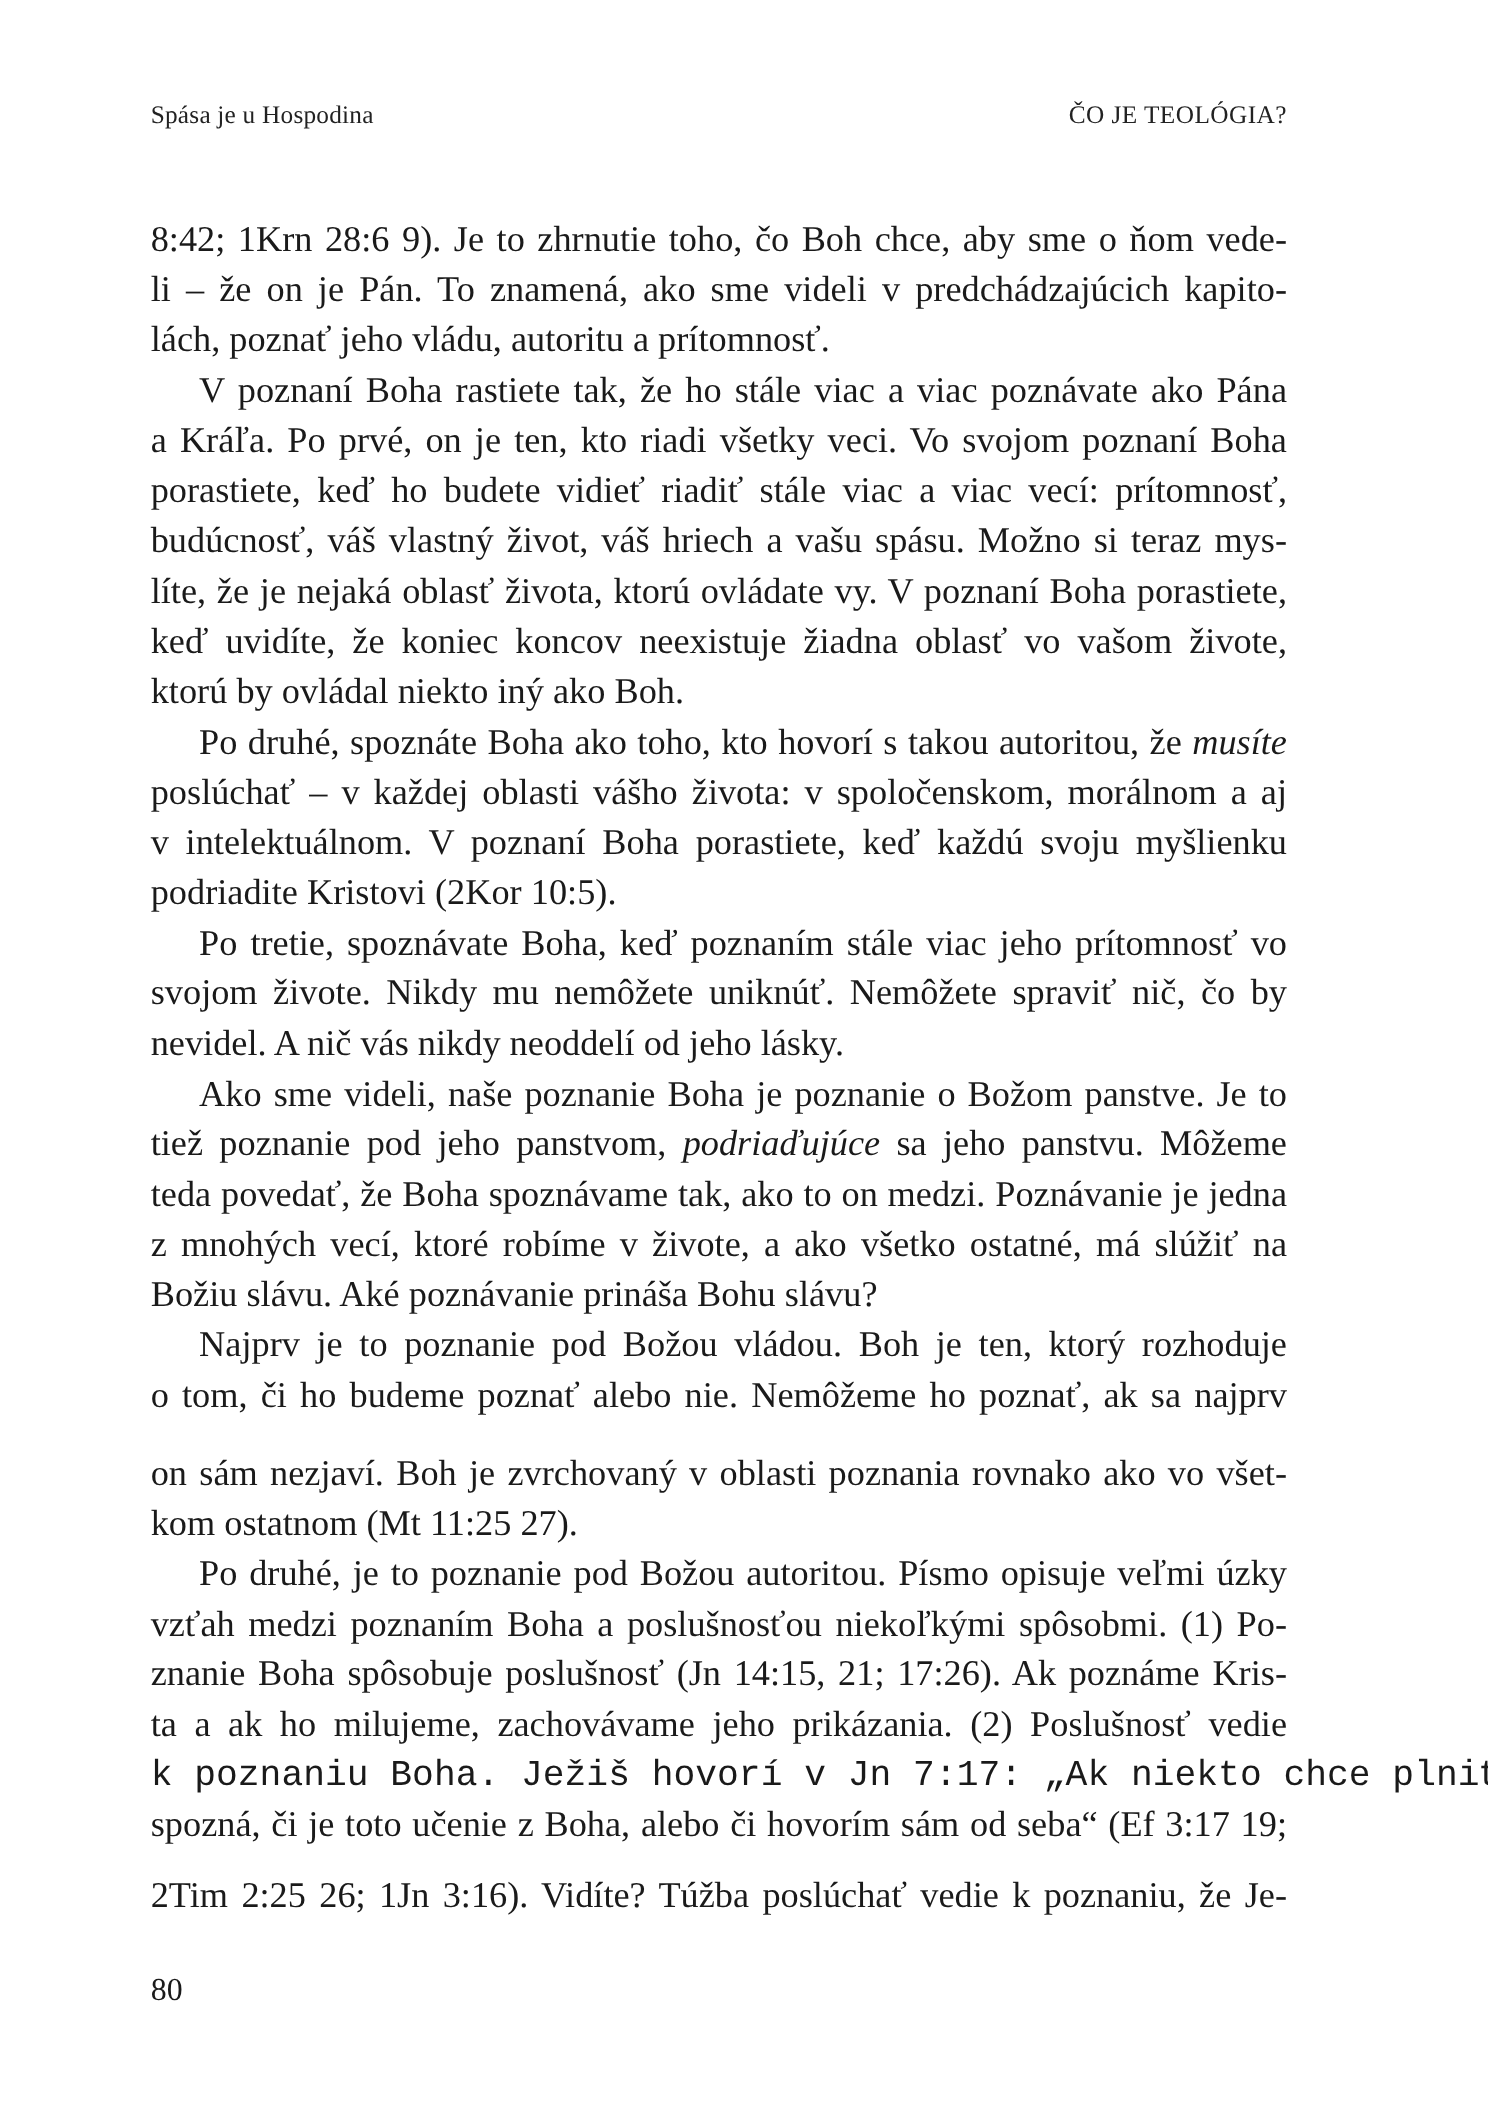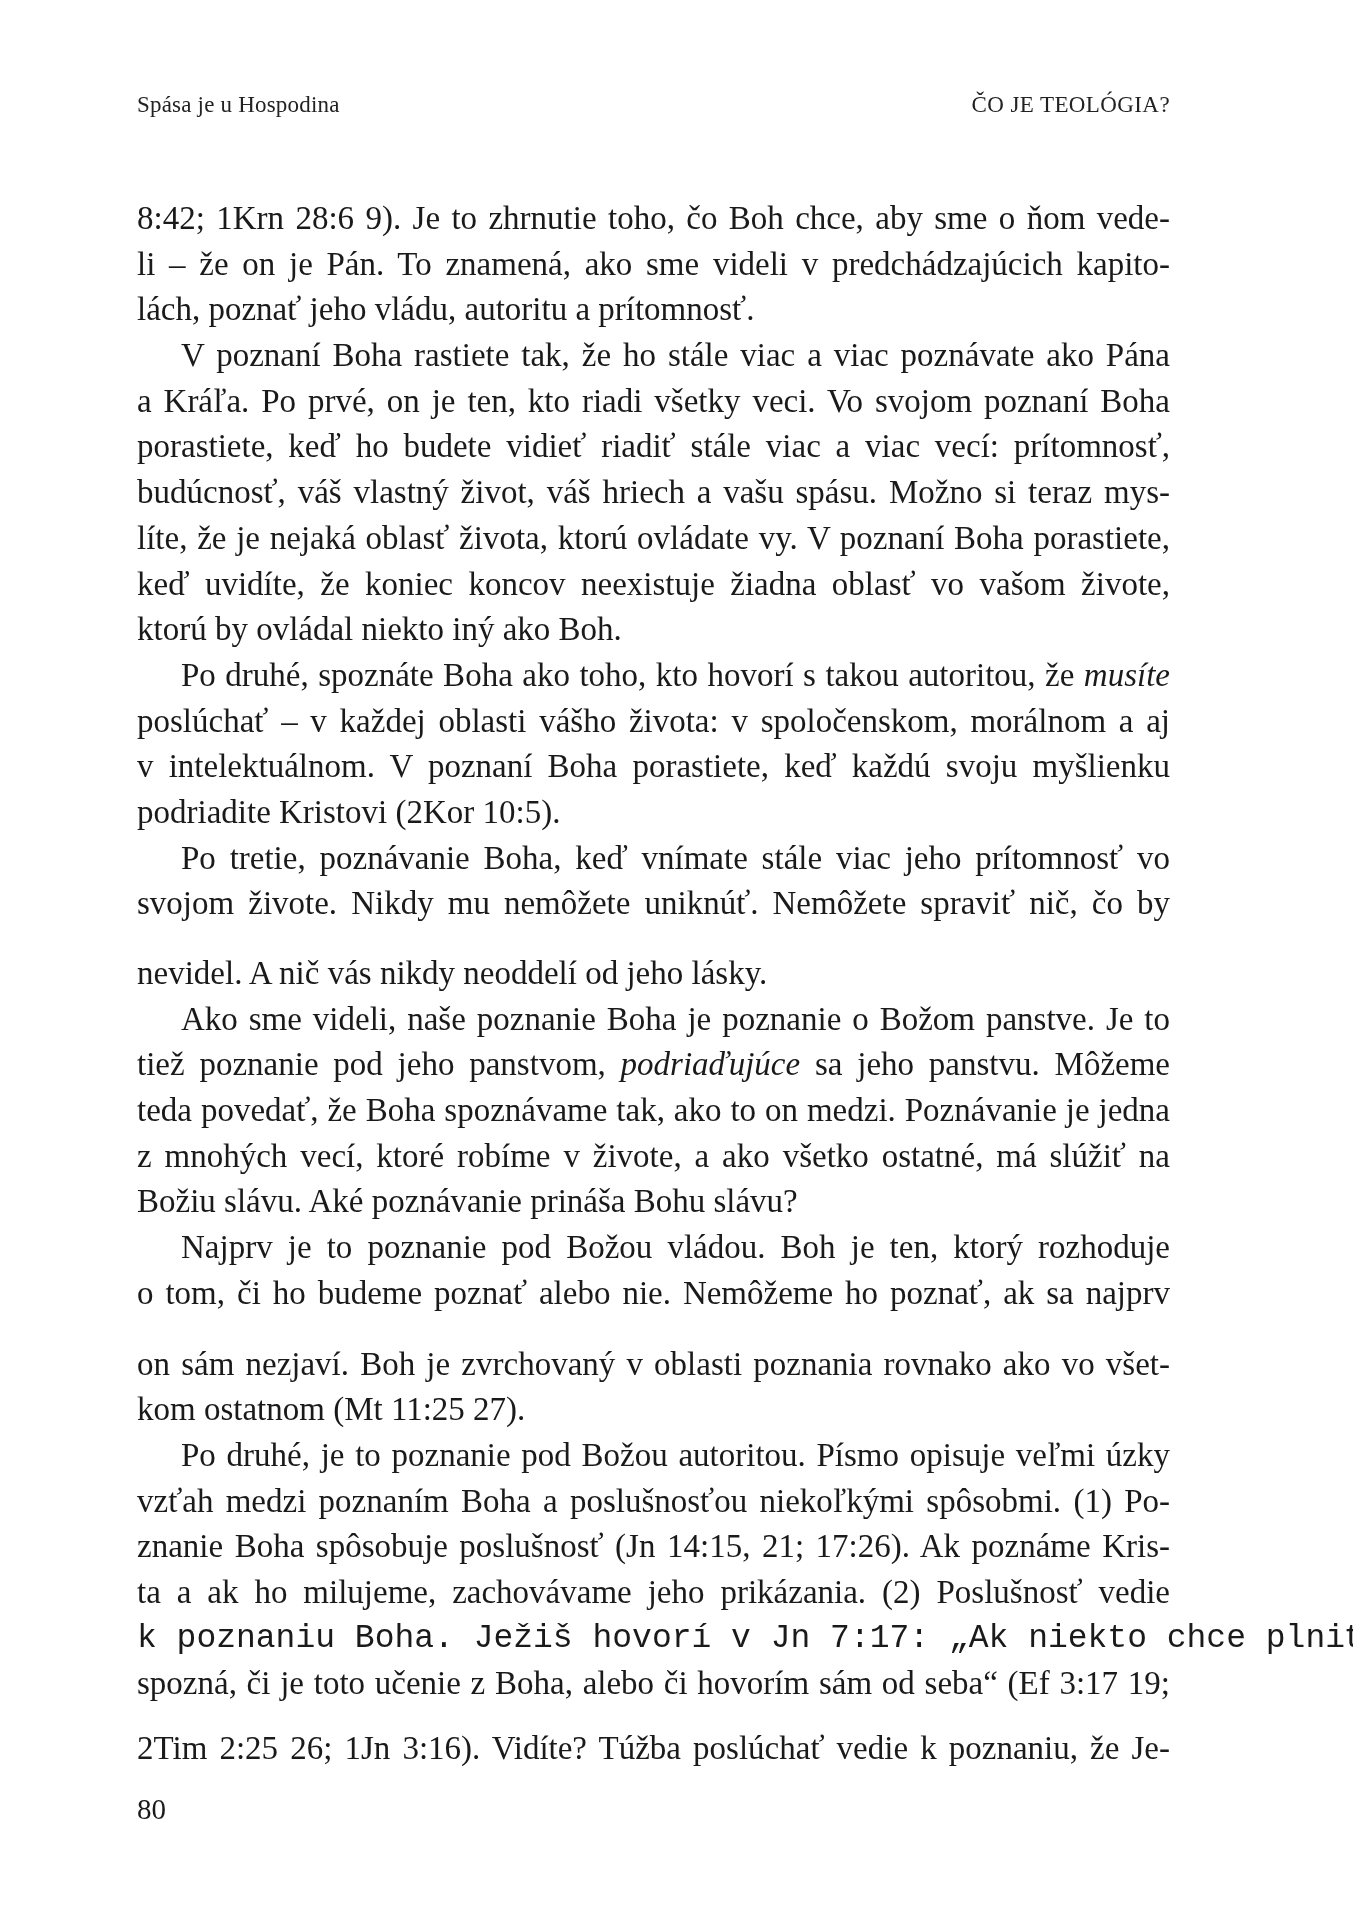--- a/index.html
+++ b/index.html
@@ -36,23 +36,23 @@
       <div class="line" style="white-space: nowrap; display: block; text-align-last: justify;"><span>a Kráľa. Po prvé, on je ten, kto riadi všetky veci. Vo svojom poznaní Boha</span></div>
       <div class="line" style="white-space: nowrap; display: block; text-align-last: justify;"><span>porastiete, keď ho budete vidieť riadiť stále viac a viac vecí: prítomnosť,</span></div>
       <div class="line" style="white-space: nowrap; display: block; text-align-last: justify;"><span>budúcnosť, váš vlastný život, váš hriech a vašu spásu. Možno si teraz mys-</span></div>
       <div class="line" style="white-space: nowrap; display: block; text-align-last: justify;"><span>líte, že je nejaká oblasť života, ktorú ovládate vy. V poznaní Boha porastiete,</span></div>
       <div class="line" style="white-space: nowrap; display: block; text-align-last: justify;"><span>keď uvidíte, že koniec koncov neexistuje žiadna oblasť vo vašom živote,</span></div>
       <div class="line last" style="white-space: nowrap; display: block; text-align-last: left;"><span>ktorú by ovládal niekto iný ako Boh.</span></div>
       <div class="line indent" style="white-space: nowrap; display: block; text-align-last: justify;"><span>Po druhé, spoznáte Boha ako toho, kto hovorí s takou autoritou, že </span><em>musíte</em></div>
       <div class="line" style="white-space: nowrap; display: block; text-align-last: justify;"><span>poslúchať – v každej oblasti vášho života: v spoločenskom, morálnom a aj</span></div>
       <div class="line" style="white-space: nowrap; display: block; text-align-last: justify;"><span>v intelektuálnom. V poznaní Boha porastiete, keď každú svoju myšlienku</span></div>
       <div class="line last" style="white-space: nowrap; display: block; text-align-last: left;"><span>podriadite Kristovi (2Kor 10:5).</span></div>
-      <div class="line indent" style="white-space: nowrap; display: block; text-align-last: justify;"><span>Po tretie, poznávanie Boha, keď vnímate stále viac jeho prítomnosť vo</span></div>
+      <div class="line indent" style="white-space: nowrap; display: block; text-align-last: justify;"><span>Po tretie, spoznávate Boha, keď poznaním stále viac jeho prítomnosť vo</span></div>
       <div class="line" style="white-space: nowrap; display: block; text-align-last: justify;"><span>svojom živote. Nikdy mu nemôžete uniknúť. Nemôžete spraviť nič, čo by</span></div>
-      <div class="line last" style="white-space: nowrap; display: block; text-align-last: left; margin-top: 24px;"><span>nevidel. A nič vás nikdy neoddelí od jeho lásky.</span></div>
+      <div class="line last" style="white-space: nowrap; display: block; text-align-last: left;"><span>nevidel. A nič vás nikdy neoddelí od jeho lásky.</span></div>
       <div class="line indent" style="white-space: nowrap; display: block; text-align-last: justify;"><span>Ako sme videli, naše poznanie Boha je poznanie o Božom panstve. Je to</span></div>
       <div class="line" style="white-space: nowrap; display: block; text-align-last: justify;"><span>tiež poznanie pod jeho panstvom, </span><em>podriaďujúce</em><span> sa jeho panstvu. Môžeme</span></div>
       <div class="line" style="white-space: nowrap; display: block; text-align-last: justify;"><span>teda povedať, že Boha spoznávame tak, ako to on medzi. Poznávanie je jedna</span></div>
       <div class="line" style="white-space: nowrap; display: block; text-align-last: justify;"><span>z mnohých vecí, ktoré robíme v živote, a ako všetko ostatné, má slúžiť na</span></div>
       <div class="line last" style="white-space: nowrap; display: block; text-align-last: left;"><span>Božiu slávu. Aké poznávanie prináša Bohu slávu?</span></div>
       <div class="line indent" style="white-space: nowrap; display: block; text-align-last: justify;"><span>Najprv je to poznanie pod Božou vládou. Boh je ten, ktorý rozhoduje</span></div>
       <div class="line" style="white-space: nowrap; display: block; text-align-last: justify;"><span>o tom, či ho budeme poznať alebo nie. Nemôžeme ho poznať, ak sa najprv</span></div>
       <div class="line" style="white-space: nowrap; display: block; text-align-last: justify; margin-top: 25px;"><span>on sám nezjaví. Boh je zvrchovaný v oblasti poznania rovnako ako vo všet-</span></div>
       <div class="line last" style="white-space: nowrap; display: block; text-align-last: left;"><span>kom ostatnom (Mt 11:25 27).</span></div>
       <div class="line indent" style="white-space: nowrap; display: block; text-align-last: justify;"><span>Po druhé, je to poznanie pod Božou autoritou. Písmo opisuje veľmi úzky</span></div>

